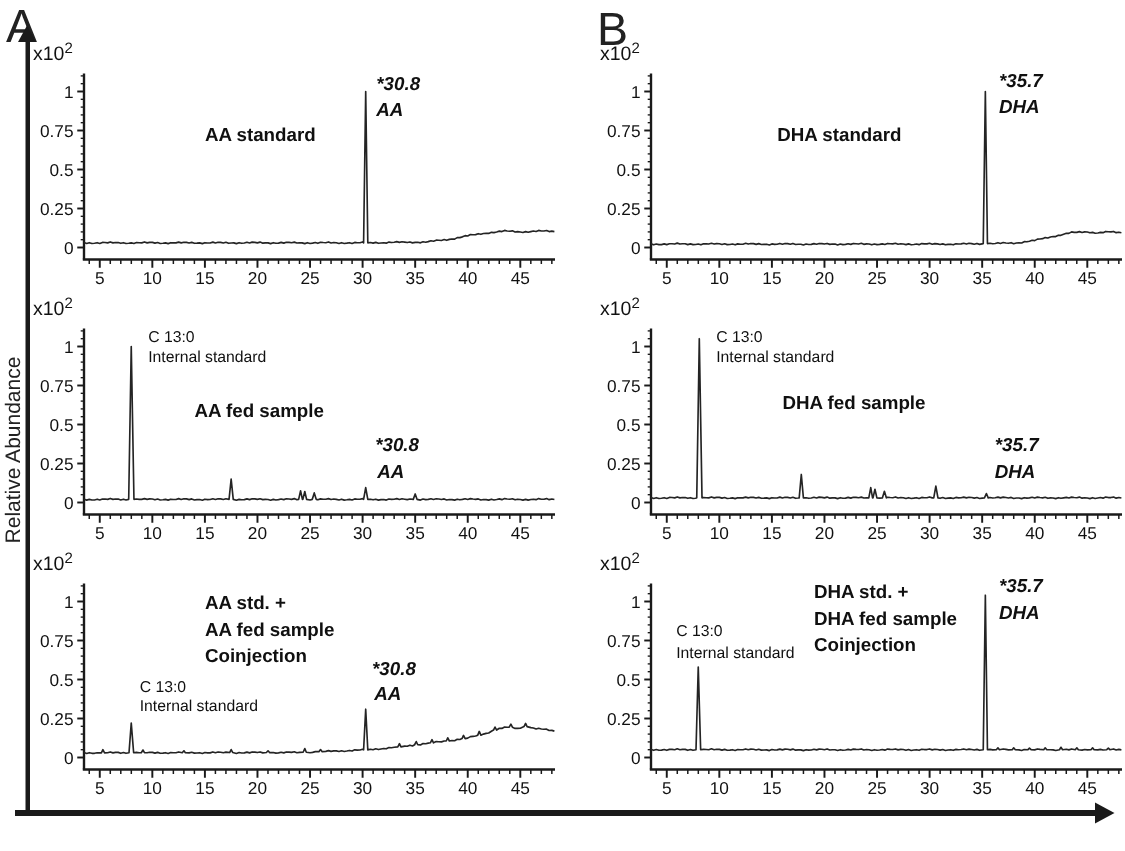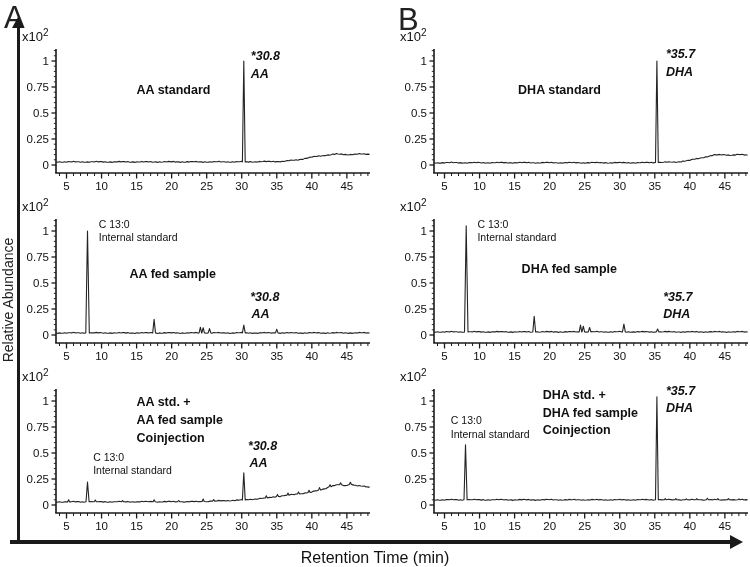--- a/index.html
+++ b/index.html
@@ -37,21 +37,20 @@
 <div class="figure">
   <div class="panel-letter" id="pl-a">A</div>
   <div class="panel-letter" id="pl-b">B</div>
 
   <div class="y-axis-arrow"></div>
   <div class="y-arrowhead"></div>
   <div class="x-axis-arrow"></div>
   <div class="x-arrowhead"></div>
 
   <div class="y-axis-label">Relative Abundance</div>
-  <div class="x-axis-label">Retention Time (min)</div>
 
   <div class="subplot" id="sp-A1">
       <div class="scale-label"><span>x10</span><sup>2</sup></div>
       <svg width="348" height="158" class="plot">
         <line x1="30" y1="8" x2="30" y2="132" stroke="#1a1a1a" stroke-width="1.6"></line>
         <line x1="29.2" y1="132" x2="344" y2="132" stroke="#1a1a1a" stroke-width="1.6"></line>
         <g>
           <line x1="33.504464285714285" y1="132" x2="33.504464285714285" y2="135" stroke="#1a1a1a" stroke-width="1"></line>
           <line x1="40.51339285714286" y1="132" x2="40.51339285714286" y2="137.5" stroke="#1a1a1a" stroke-width="1.3"></line>
           <line x1="47.52232142857143" y1="132" x2="47.52232142857143" y2="135" stroke="#1a1a1a" stroke-width="1"></line>

